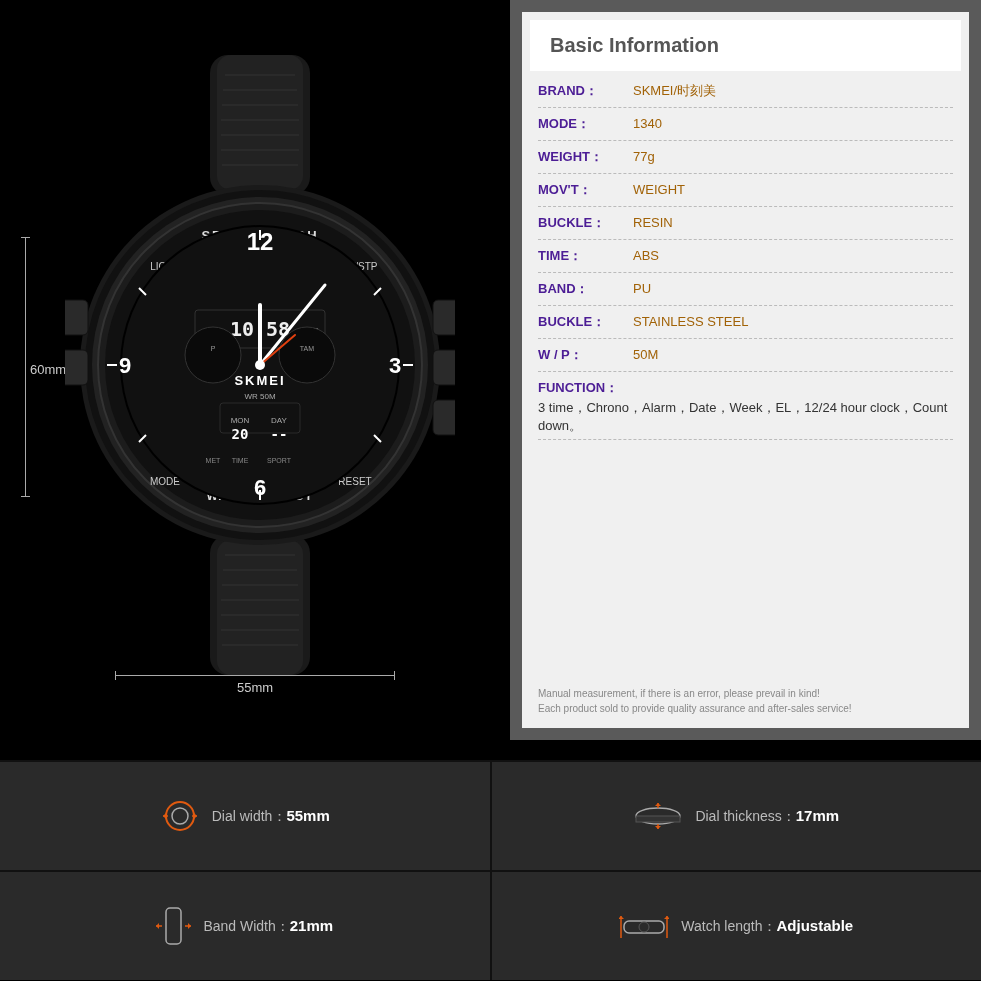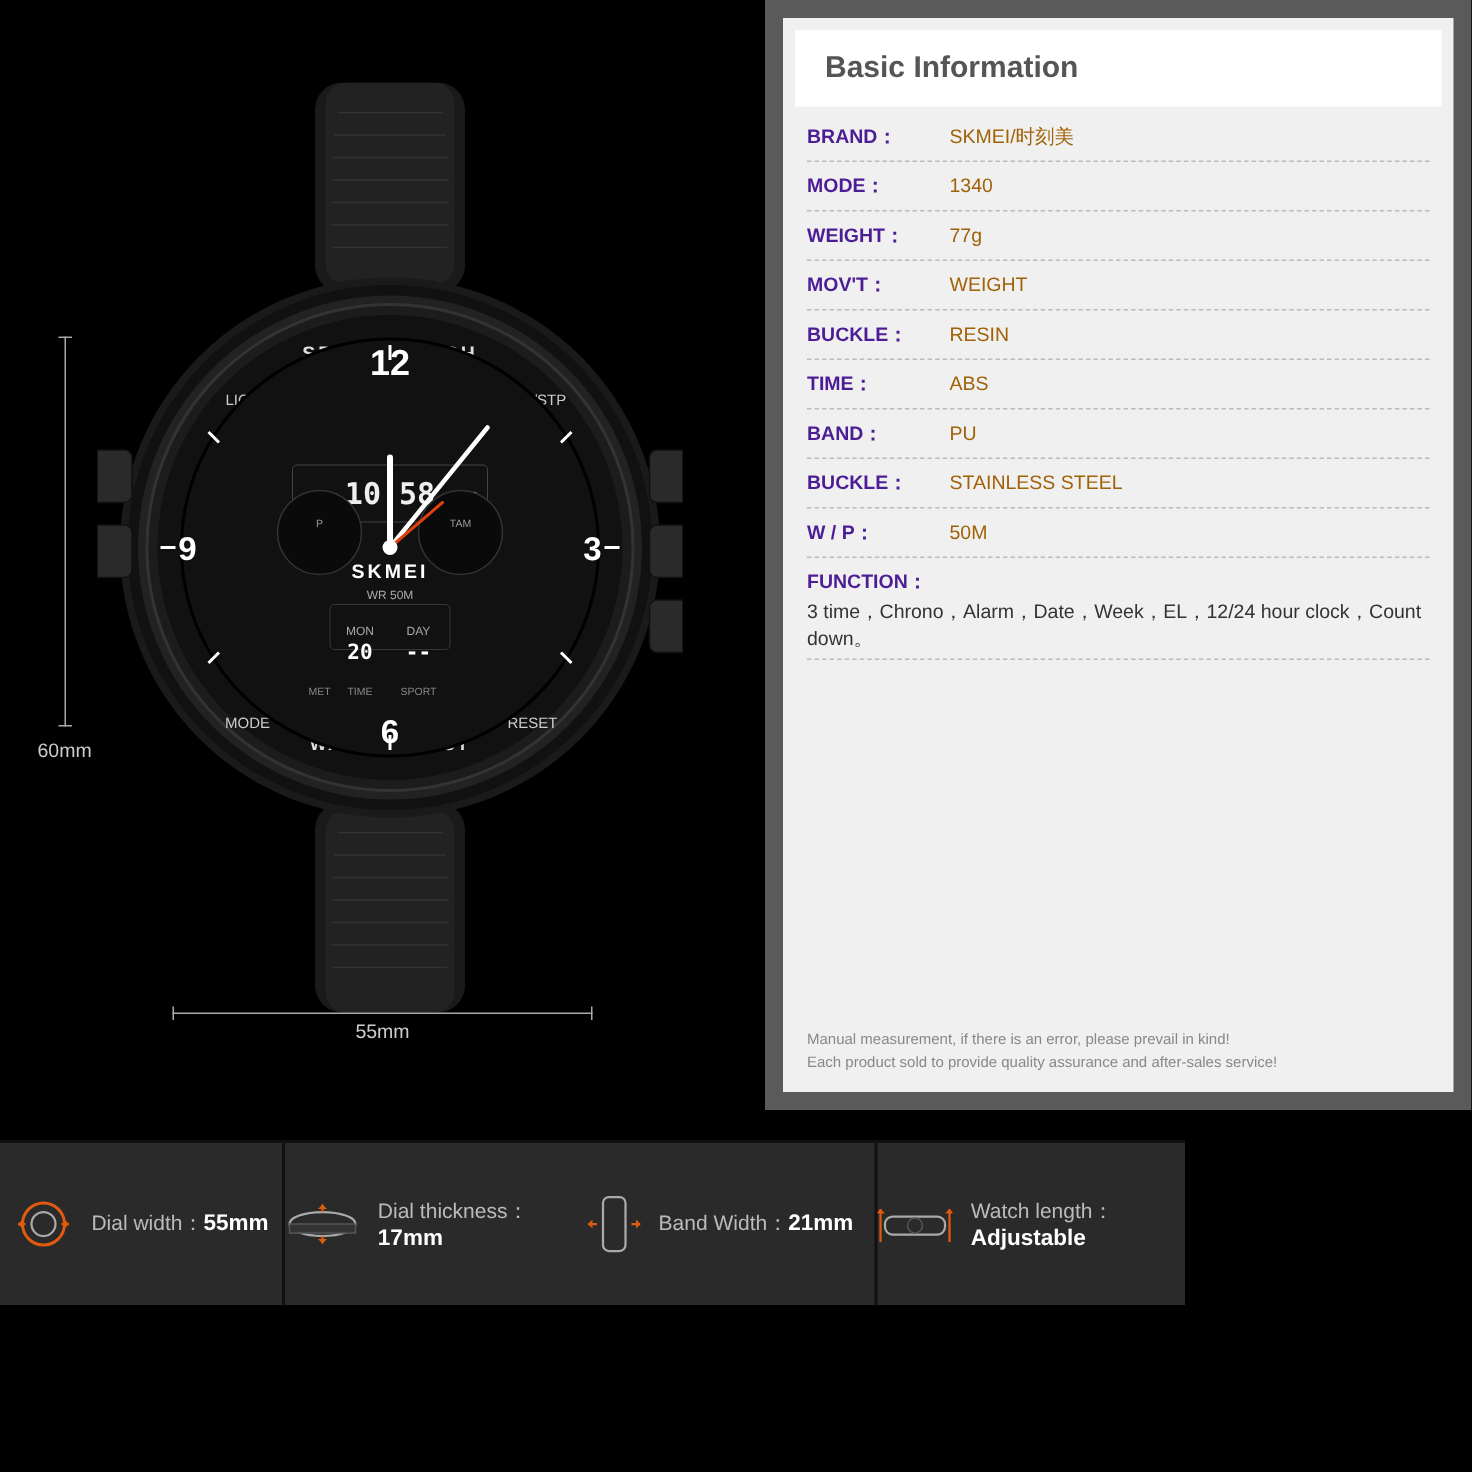--- a/index.html
+++ b/index.html
@@ -32,21 +32,21 @@
 
     
     .dim-60mm {
       position: absolute;
       left: 30px;
       top: 50%;
       transform: translateY(-50%);
       color: #ccc;
       font-size: 13px;
       display: flex;
-      flex-direction: column;
+      flex-direction: row;
       align-items: center;
       gap: 4px;
     }
     .dim-line-v {
       width: 1px;
       height: 260px;
       background: #aaa;
       position: relative;
     }
     .dim-line-v::before, .dim-line-v::after {
@@ -166,20 +166,21 @@
       color: #888;
       padding: 10px 16px 12px 16px;
       line-height: 1.5;
     }
 
     
     .metrics-bar {
       width: 981px;
       height: 221px;
       display: flex;
+      flex-direction: column;
     }
 
     .metrics-row {
       display: flex;
       height: 110px;
       border-top: 2px solid #111;
     }
 
     .metric-cell {
       flex: 1;

